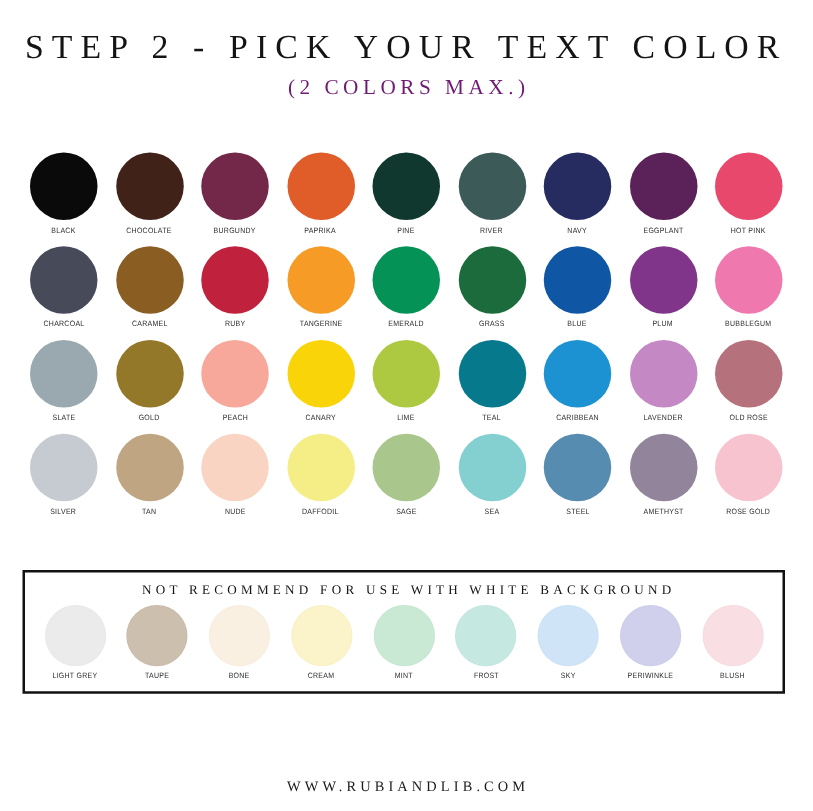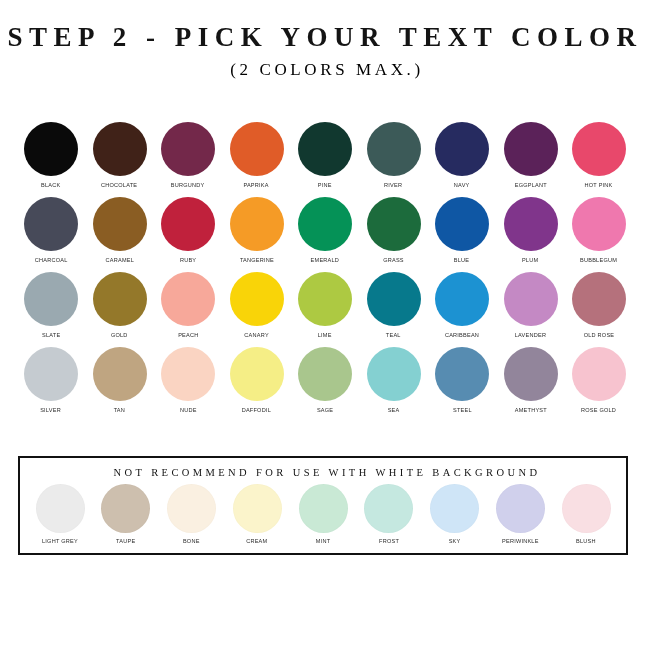--- a/index.html
+++ b/index.html
@@ -27,27 +27,27 @@
   }
   .title {
     font-family: "Liberation Serif", serif;
     font-size: 27px;
     letter-spacing: 6.5px;
     color: #141414;
     text-transform: uppercase;
     white-space: nowrap;
     line-height: 1.15;
     margin: 0;
-    font-weight: 700;
+    font-weight: 400;
   }
   .subtitle {
     font-family: "Liberation Serif", serif;
     font-size: 17px;
     letter-spacing: 3.6px;
-    color: #000000;
+    color: #701a75;
     text-transform: uppercase;
     margin: 7px 0 8px 0;
     padding-left: 4px;
     font-weight: 400;
   }
 
   
   .grid {
     margin: 0 auto;
     padding-top: 34px;
@@ -344,14 +344,17 @@
         <span class="dot pale" style="background: rgb(208, 208, 236);"></span>
         <span class="swatch-label">PERIWINKLE</span>
       </div>
       <div class="swatch">
         <span class="dot pale" style="background: rgb(249, 223, 227);"></span>
         <span class="swatch-label">BLUSH</span>
       </div>
     </div>
   </div>
 
+  <div class="footer">
+    <span class="footer-text">WWW.RUBIANDLIB.COM</span>
+  </div>
 
 </div>
 
 </body></html>

